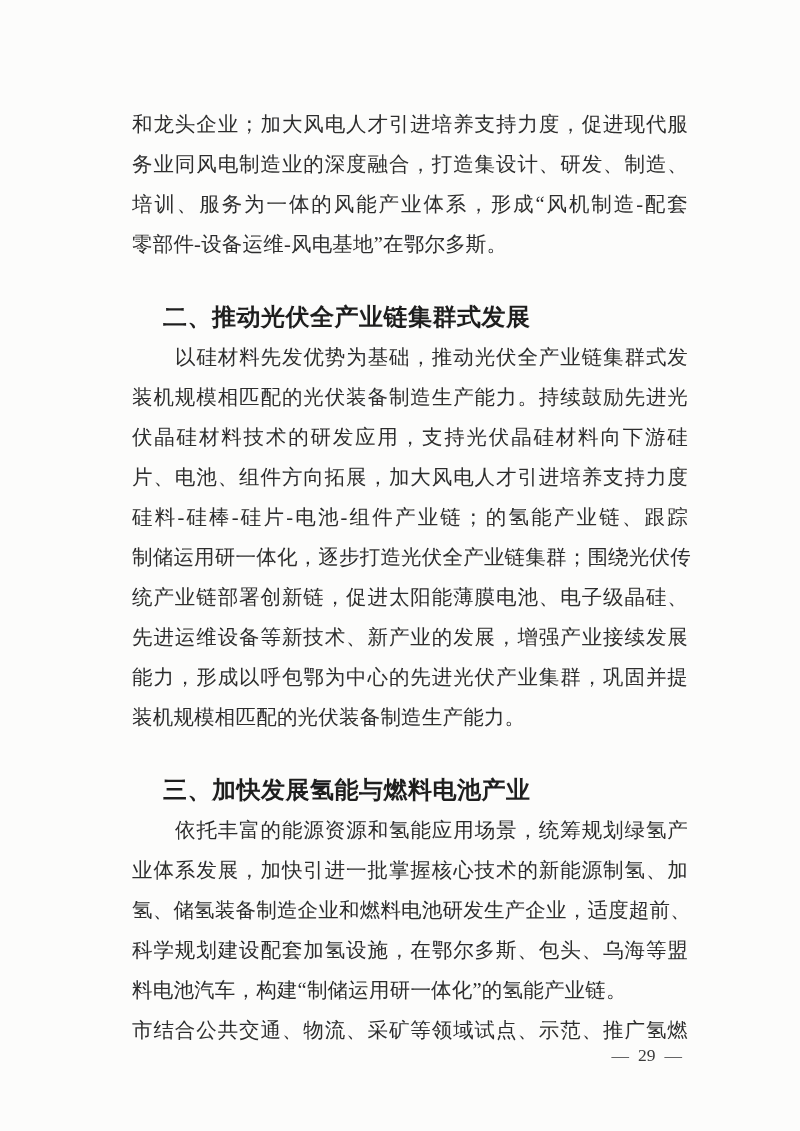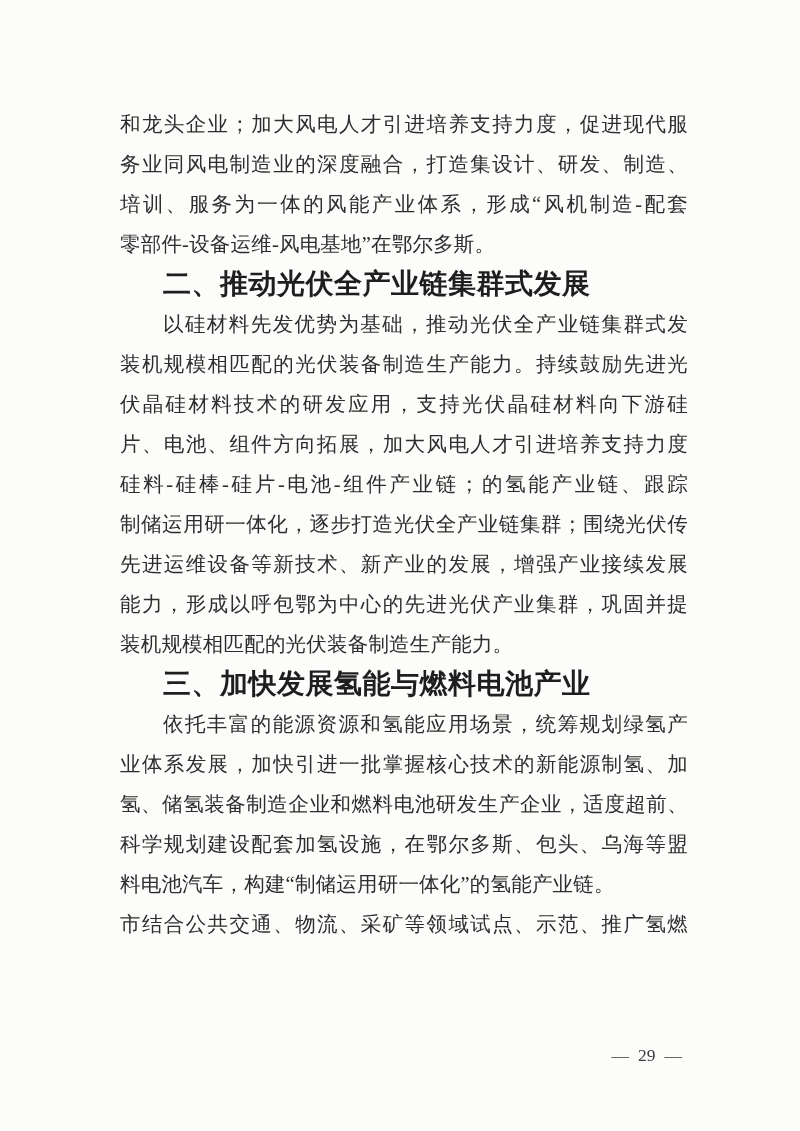--- a/index.html
+++ b/index.html
@@ -25,37 +25,39 @@
     height: 40px;
     line-height: 40px;
     font-size: 20.5px;
     color: #2d2d2d;
     text-align: justify;
     text-align-last: justify;
     text-justify: inter-character;
     white-space: nowrap;
     letter-spacing: 0.2px;
     font-family: "Liberation Serif", serif;
+    margin-left: 12px;
   }
   .line-last {
     text-align-last: left;
   }
   .line-indent {
     padding-left: 43px;
   }
   .heading-line {
     height: 40px;
     line-height: 40px;
     padding-left: 43px;
-    font-size: 28px;
+    font-size: 24px;
     font-weight: bold;
     color: #1e1e1e;
     letter-spacing: 0.5px;
     font-family: "Liberation Sans", sans-serif;
     white-space: nowrap;
+    margin-top: 33px;
   }
   .footer {
     position: absolute;
     top: 1042px;
     right: 118px;
     height: 26px;
     display: flex;
     align-items: center;
     gap: 9px;
     font-size: 17.5px;
@@ -77,20 +79,21 @@
       <div class="text-line">务业同风电制造业的深度融合，打造集设计、研发、制造、</div>
       <div class="text-line">培训、服务为一体的风能产业体系，形成“风机制造-配套</div>
       <div class="text-line line-last">零部件-设备运维-风电基地”在鄂尔多斯。</div>
       <div class="heading-line">二、推动光伏全产业链集群式发展</div>
       <div class="text-line line-indent">以硅材料先发优势为基础，推动光伏全产业链集群式发</div>
       <div class="text-line">装机规模相匹配的光伏装备制造生产能力。持续鼓励先进光</div>
       <div class="text-line">伏晶硅材料技术的研发应用，支持光伏晶硅材料向下游硅</div>
       <div class="text-line">片、电池、组件方向拓展，加大风电人才引进培养支持力度</div>
       <div class="text-line">硅料-硅棒-硅片-电池-组件产业链；的氢能产业链、跟踪</div>
       <div class="text-line">制储运用研一体化，逐步打造光伏全产业链集群；围绕光伏传</div>
+      <div class="text-line">统产业链部署创新链，促进太阳能薄膜电池、电子级晶硅、</div>
       <div class="text-line">先进运维设备等新技术、新产业的发展，增强产业接续发展</div>
       <div class="text-line">能力，形成以呼包鄂为中心的先进光伏产业集群，巩固并提</div>
       <div class="text-line line-last">装机规模相匹配的光伏装备制造生产能力。</div>
       <div class="heading-line">三、加快发展氢能与燃料电池产业</div>
       <div class="text-line line-indent">依托丰富的能源资源和氢能应用场景，统筹规划绿氢产</div>
       <div class="text-line">业体系发展，加快引进一批掌握核心技术的新能源制氢、加</div>
       <div class="text-line">氢、储氢装备制造企业和燃料电池研发生产企业，适度超前、</div>
       <div class="text-line">科学规划建设配套加氢设施，在鄂尔多斯、包头、乌海等盟</div>
       <div class="text-line line-last">料电池汽车，构建“制储运用研一体化”的氢能产业链。</div>
       <div class="text-line">市结合公共交通、物流、采矿等领域试点、示范、推广氢燃</div>

